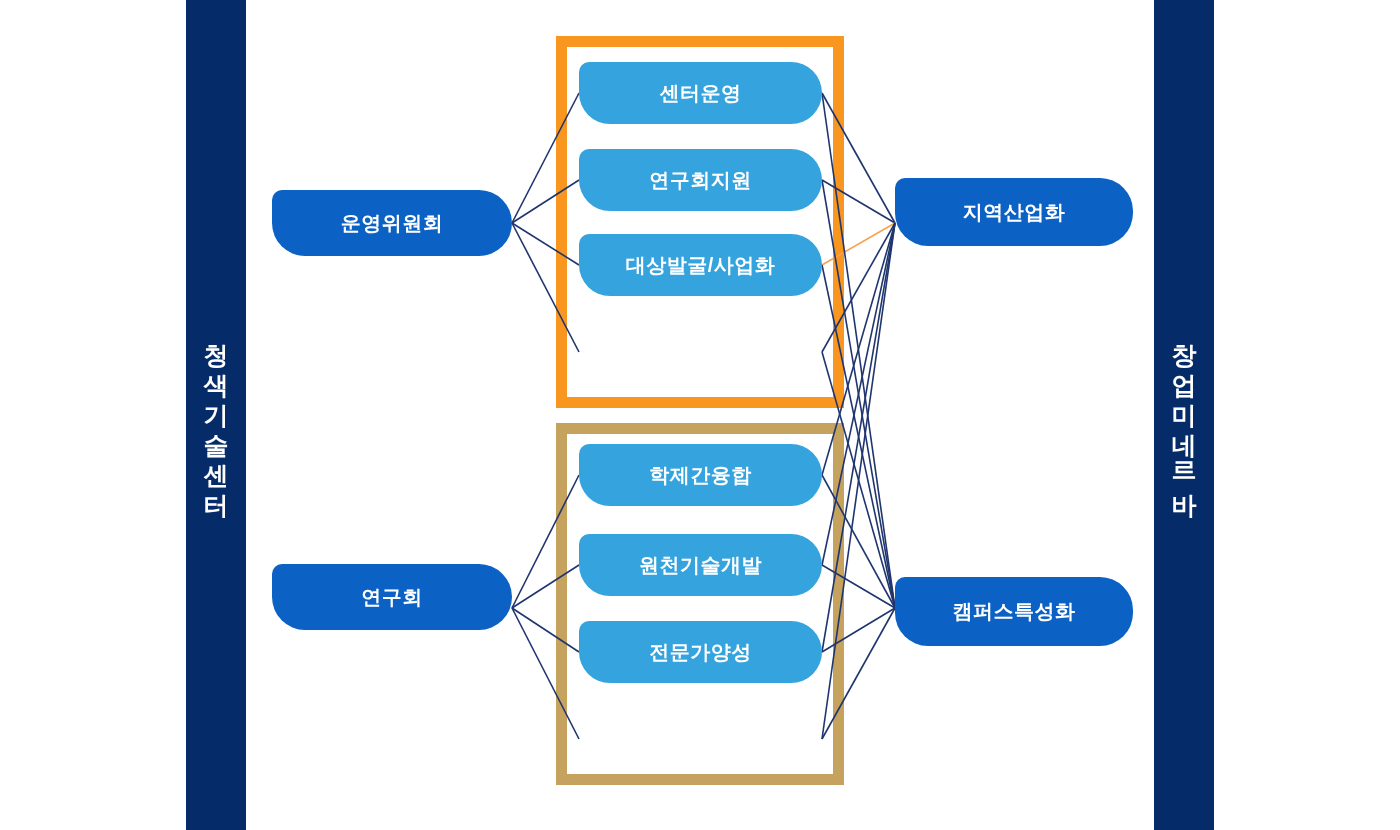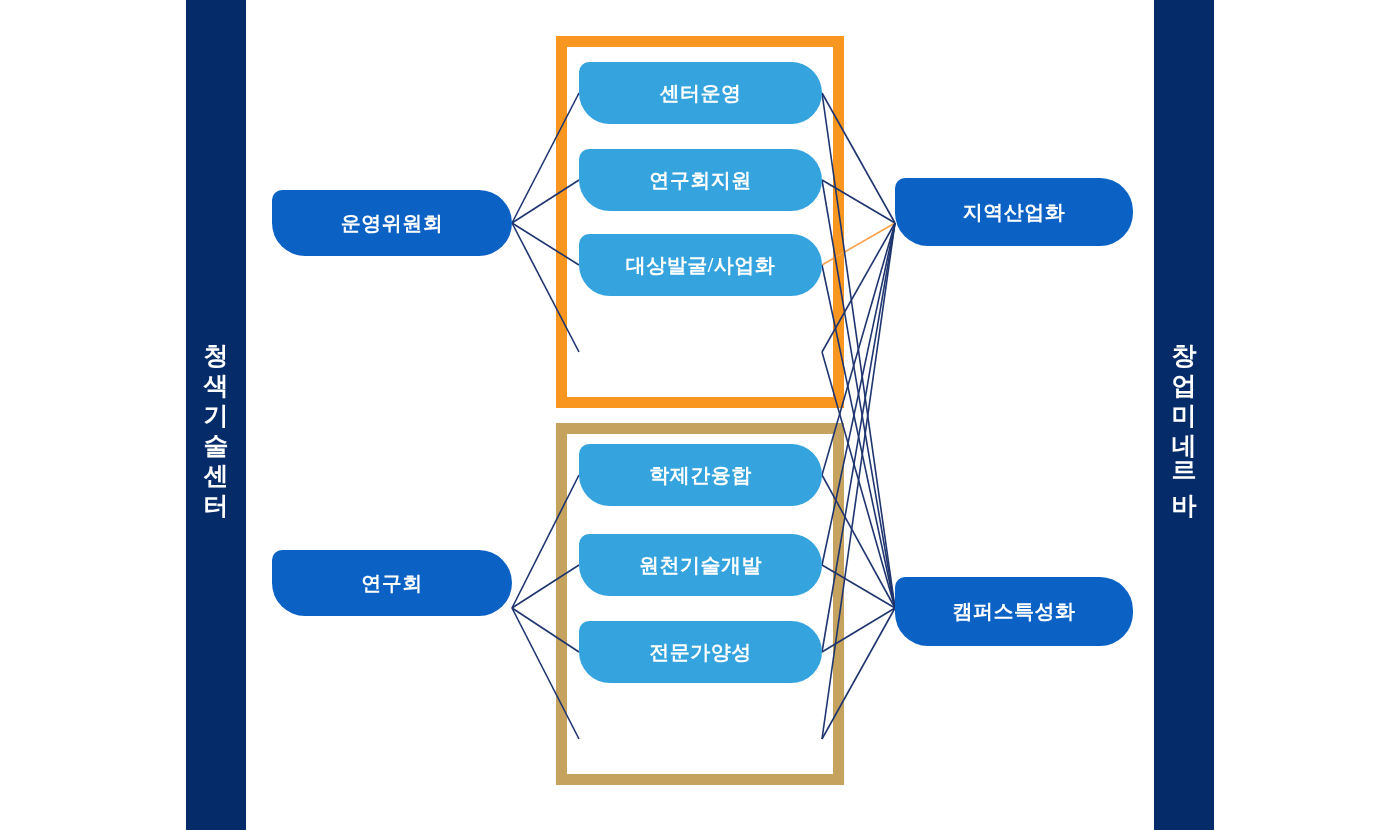--- a/index.html
+++ b/index.html
@@ -27,26 +27,25 @@
   }
   .frame-top{top:36px;height:372px;border-color:var(--orange);}
   .frame-bottom{top:423px;height:362px;border-color:var(--tan);}
   
   svg.wires{position:absolute;left:0;top:0;width:1400px;height:830px;z-index:2;}
   
   .node{
     position:absolute;display:flex;align-items:center;justify-content:center;
     color:#ffffff;font-size:20px;font-weight:600;z-index:3;letter-spacing:0.5px;
     white-space:nowrap;
-    font-family:Liberation Serif, serif;
   }
   .node-big{width:240px;height:66px;background:var(--royal);border-radius:10px 33px 33px 33px;}
   .node-small{left:579px;width:243px;height:62px;background:var(--lightblue);border-radius:10px 31px 31px 31px;}
   .pos-op{left:272px;top:190px;}
-  .pos-rg{left:272px;top:550px;}
+  .pos-rg{left:272px;top:564px;}
   .pos-rt{left:895px;top:178px;width:238px;height:68px;}
   .pos-rb{left:895px;top:577px;width:238px;height:69px;}
   .pos-t1{top:62px;}  .pos-t2{top:149px;} .pos-t3{top:234px;} .pos-t4{top:321px;}
   .pos-b1{top:444px;} .pos-b2{top:534px;} .pos-b3{top:621px;} .pos-b4{top:708px;}
 </style>
 </head>
 <body style="--navy: #052c69; --royal: #0b61c4; --lightblue: #35a3de; --orange: #f8961f; --tan: #c6a25f;">
 
 <div class="stage">
 

